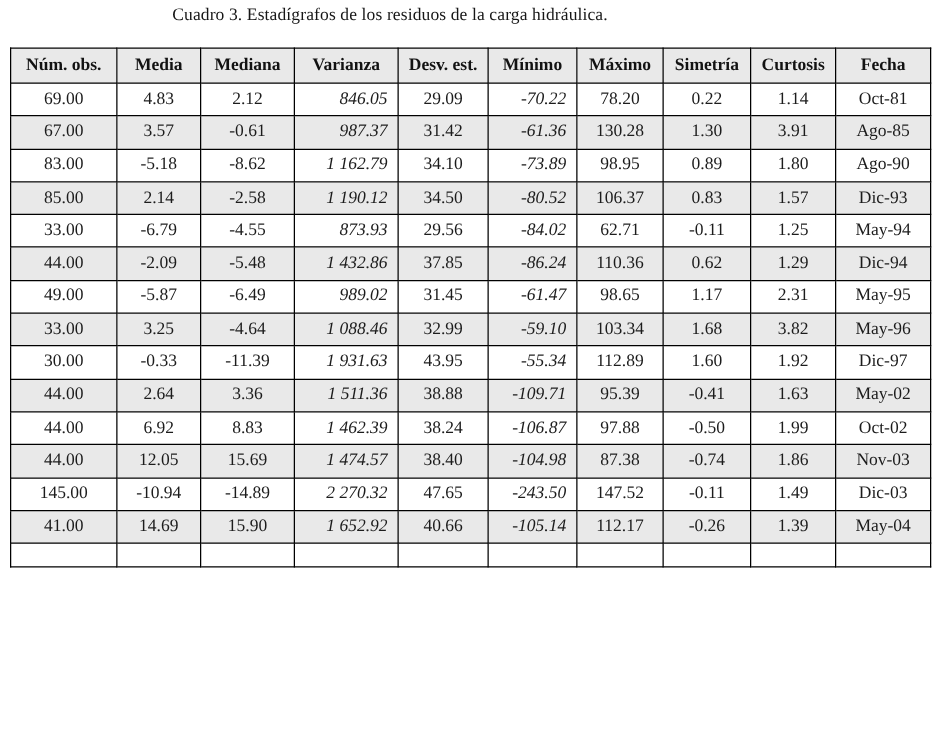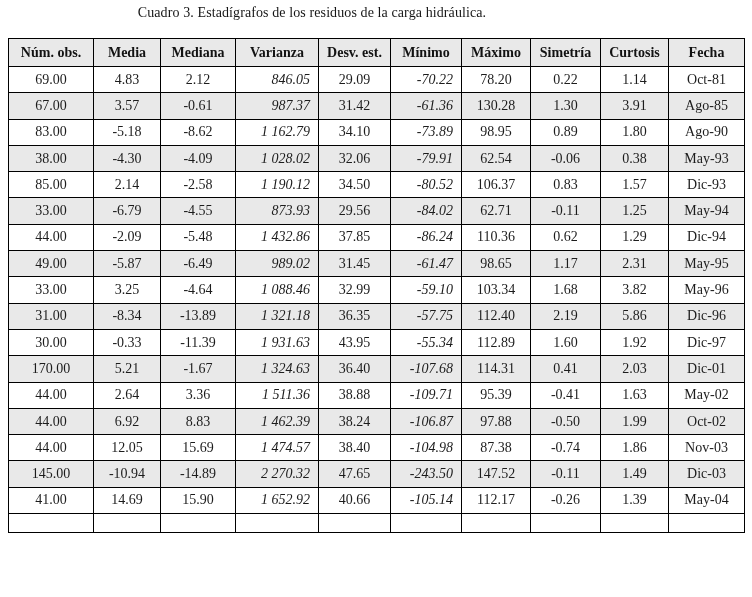--- a/index.html
+++ b/index.html
@@ -111,32 +111,20 @@
         <td>-8.62</td>
         <td class="r">1 162.79</td>
         <td>34.10</td>
         <td class="r">-73.89</td>
         <td>98.95</td>
         <td>0.89</td>
         <td>1.80</td>
         <td>Ago-90</td>
       </tr>
       <tr>
-        <td>38.00</td>
-        <td>-4.30</td>
-        <td>-4.09</td>
-        <td class="r">1 028.02</td>
-        <td>32.06</td>
-        <td class="r">-79.91</td>
-        <td>62.54</td>
-        <td>-0.06</td>
-        <td>0.38</td>
-        <td>May-93</td>
-      </tr>
-      <tr>
         <td>85.00</td>
         <td>2.14</td>
         <td>-2.58</td>
         <td class="r">1 190.12</td>
         <td>34.50</td>
         <td class="r">-80.52</td>
         <td>106.37</td>
         <td>0.83</td>
         <td>1.57</td>
         <td>Dic-93</td>
@@ -183,56 +171,32 @@
         <td>-4.64</td>
         <td class="r">1 088.46</td>
         <td>32.99</td>
         <td class="r">-59.10</td>
         <td>103.34</td>
         <td>1.68</td>
         <td>3.82</td>
         <td>May-96</td>
       </tr>
       <tr>
-        <td>31.00</td>
-        <td>-8.34</td>
-        <td>-13.89</td>
-        <td class="r">1 321.18</td>
-        <td>36.35</td>
-        <td class="r">-57.75</td>
-        <td>112.40</td>
-        <td>2.19</td>
-        <td>5.86</td>
-        <td>Dic-96</td>
-      </tr>
-      <tr>
         <td>30.00</td>
         <td>-0.33</td>
         <td>-11.39</td>
         <td class="r">1 931.63</td>
         <td>43.95</td>
         <td class="r">-55.34</td>
         <td>112.89</td>
         <td>1.60</td>
         <td>1.92</td>
         <td>Dic-97</td>
       </tr>
       <tr>
-        <td>170.00</td>
-        <td>5.21</td>
-        <td>-1.67</td>
-        <td class="r">1 324.63</td>
-        <td>36.40</td>
-        <td class="r">-107.68</td>
-        <td>114.31</td>
-        <td>0.41</td>
-        <td>2.03</td>
-        <td>Dic-01</td>
-      </tr>
-      <tr>
         <td>44.00</td>
         <td>2.64</td>
         <td>3.36</td>
         <td class="r">1 511.36</td>
         <td>38.88</td>
         <td class="r">-109.71</td>
         <td>95.39</td>
         <td>-0.41</td>
         <td>1.63</td>
         <td>May-02</td>

